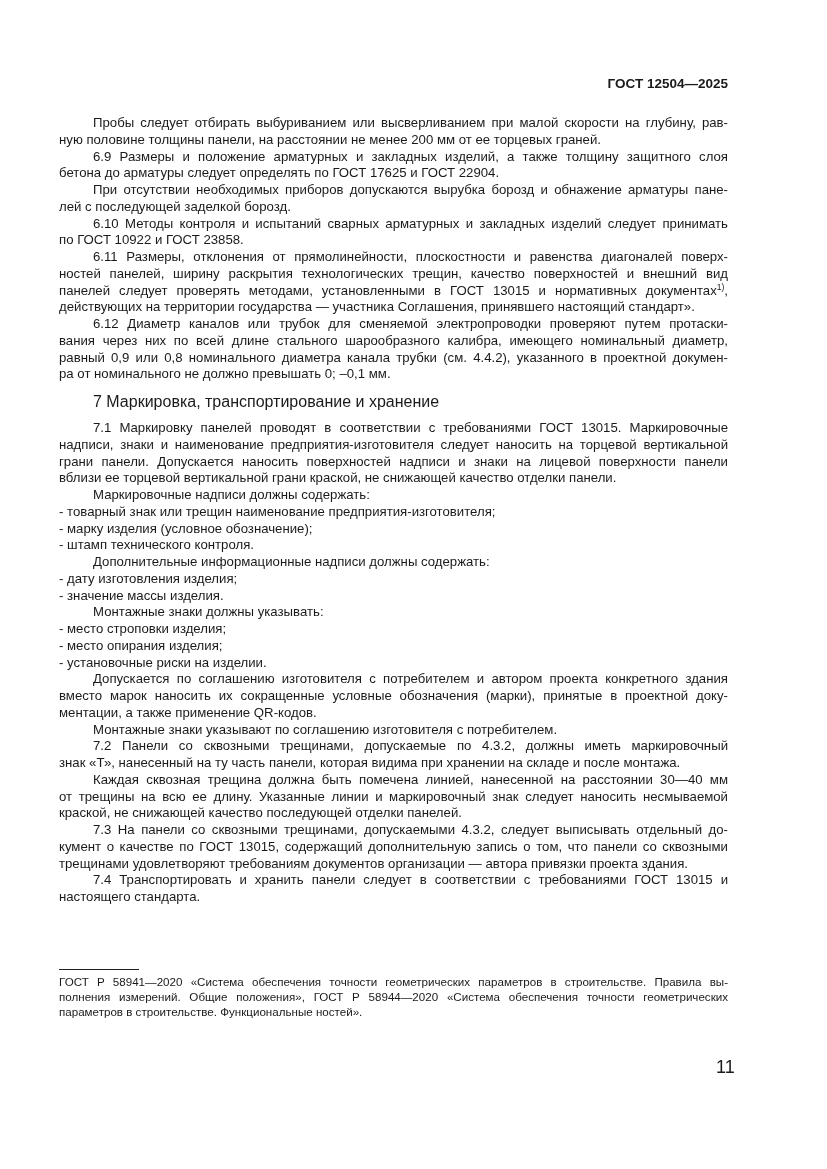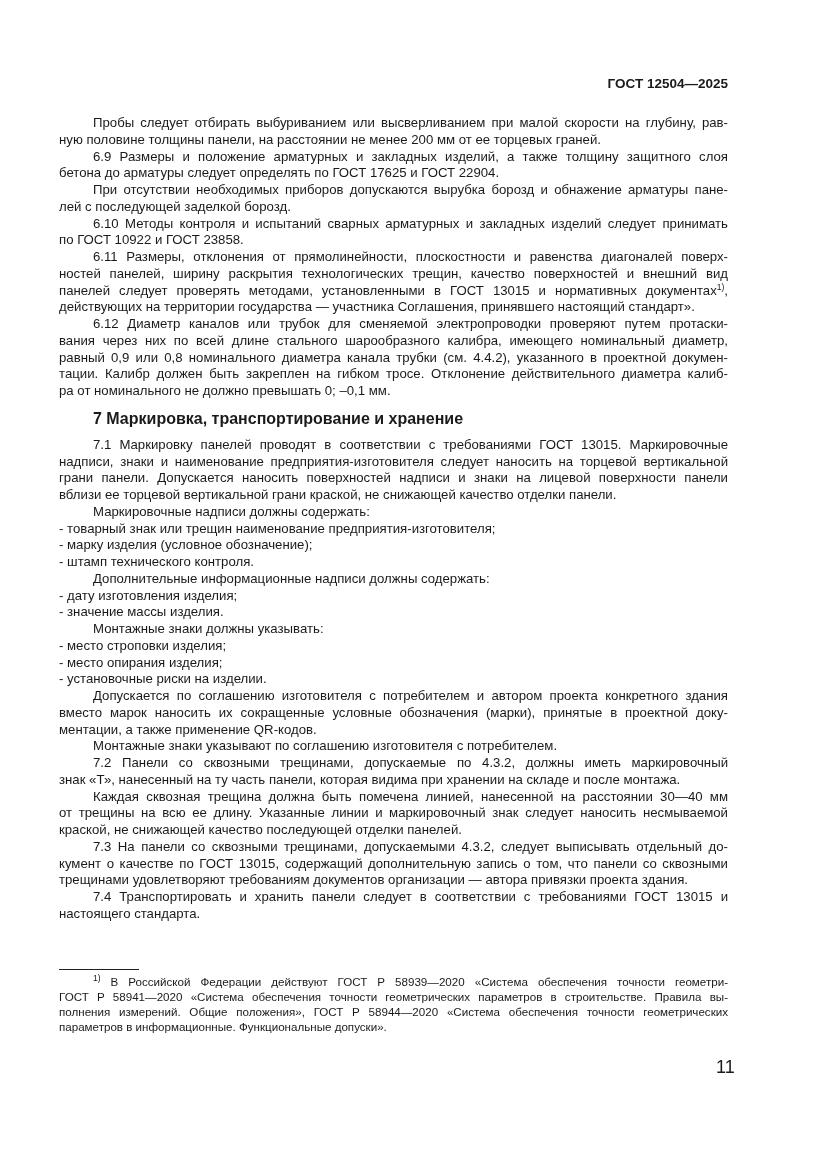--- a/index.html
+++ b/index.html
@@ -4,21 +4,21 @@
 <style>
   html, body { margin: 0; padding: 0; background: #ffffff; }
   body { width: 827px; height: 1169px; position: relative; overflow: hidden;
          font-family: "Liberation Sans", sans-serif; color: #1a1a1a; }
   .header { position: absolute; top: 76px; right: 99px; font-weight: bold; font-size: 13.5px; }
   .body { position: absolute; left: 59px; top: 115px; width: 669px; font-size: 13.2px; }
   .ln { display: block; height: 16.75px; line-height: 16.75px; white-space: nowrap;
         text-align: justify; text-align-last: justify; }
   .ln.last { text-align-last: left; }
   .ln.ind { padding-left: 34px; }
-  .h2 { font-weight: bold; font-size: 16px; height: 20px; line-height: 20px; padding-left: 34px;
+  .h2 { font-weight: normal; font-size: 16px; height: 20px; line-height: 20px; padding-left: 34px;
         margin-top: 9px; margin-bottom: 8px; }
   sup { font-size: 8.5px; line-height: 0; vertical-align: 5px; }
   .fn { position: absolute; left: 59px; top: 974px; width: 669px; font-size: 11.6px; }
   .fn .ln { height: 15px; line-height: 15px; }
   .fnrule { position: absolute; left: 59px; top: 969px; width: 80px; height: 1px; background: #222; }
   .pageno { position: absolute; top: 1057px; left: 716px; font-size: 18px; }
 </style>
 </head>
 <body>
 
@@ -34,21 +34,20 @@
       <span class="ln last">лей с последующей заделкой борозд.</span>
       <span class="ln ind">6.10 Методы контроля и испытаний сварных арматурных и закладных изделий следует принимать</span>
       <span class="ln last">по ГОСТ 10922 и ГОСТ 23858.</span>
       <span class="ln ind">6.11 Размеры, отклонения от прямолинейности, плоскостности и равенства диагоналей поверх-</span>
       <span class="ln">ностей панелей, ширину раскрытия технологических трещин, качество поверхностей и внешний вид</span>
       <span class="ln">панелей следует проверять методами, установленными в ГОСТ 13015 и нормативных документах<sup>1)</sup>,</span>
       <span class="ln last">действующих на территории государства — участника Соглашения, принявшего настоящий стандарт».</span>
       <span class="ln ind">6.12 Диаметр каналов или трубок для сменяемой электропроводки проверяют путем протаски-</span>
       <span class="ln">вания через них по всей длине стального шарообразного калибра, имеющего номинальный диаметр,</span>
       <span class="ln">равный 0,9 или 0,8 номинального диаметра канала трубки (см. 4.4.2), указанного в проектной докумен-</span>
-      <span class="ln">тации. Калибр должен быть закреплен на гибком тросе. Отклонение действительного диаметра калиб-</span>
       <span class="ln last">ра от номинального не должно превышать 0; –0,1 мм.</span>
     </div>
   <div class="h2">7  Маркировка, транспортирование и хранение</div>
   <div id="s7-lines">
       <span class="ln ind">7.1 Маркировку панелей проводят в соответствии с требованиями ГОСТ 13015. Маркировочные</span>
       <span class="ln">надписи, знаки и наименование предприятия-изготовителя следует наносить на торцевой вертикальной</span>
       <span class="ln">грани панели. Допускается наносить поверхностей надписи и знаки на лицевой поверхности панели</span>
       <span class="ln last">вблизи ее торцевой вертикальной грани краской, не снижающей качество отделки панели.</span>
       <span class="ln ind last">Маркировочные надписи должны содержать:</span>
       <span class="ln last">-  товарный знак или трещин наименование предприятия-изготовителя;</span>
@@ -73,19 +72,18 @@
       <span class="ln ind">7.3 На панели со сквозными трещинами, допускаемыми 4.3.2, следует выписывать отдельный до-</span>
       <span class="ln">кумент о качестве по ГОСТ 13015, содержащий дополнительную запись о том, что панели со сквозными</span>
       <span class="ln last">трещинами удовлетворяют требованиям документов организации — автора привязки проекта здания.</span>
       <span class="ln ind">7.4 Транспортировать и хранить панели следует в соответствии с требованиями ГОСТ 13015 и</span>
       <span class="ln last">настоящего стандарта.</span>
     </div>
 </div>
 
 <div class="fnrule"></div>
 <div class="fn" id="fn-lines">
-    <span class="ln ind"><sup>1)</sup> В Российской Федерации действуют ГОСТ Р 58939—2020 «Система обеспечения точности геометри-</span>
     <span class="ln">ГОСТ Р 58941—2020 «Система обеспечения точности геометрических параметров в строительстве. Правила вы-</span>
     <span class="ln">полнения измерений. Общие положения», ГОСТ Р 58944—2020 «Система обеспечения точности геометрических</span>
-    <span class="ln last">параметров в информационные. Функциональные допуски».</span>
+    <span class="ln last">параметров в строительстве. Функциональные ностей».</span>
   </div>
 
 <div class="pageno">11</div>
 
 </body></html>

